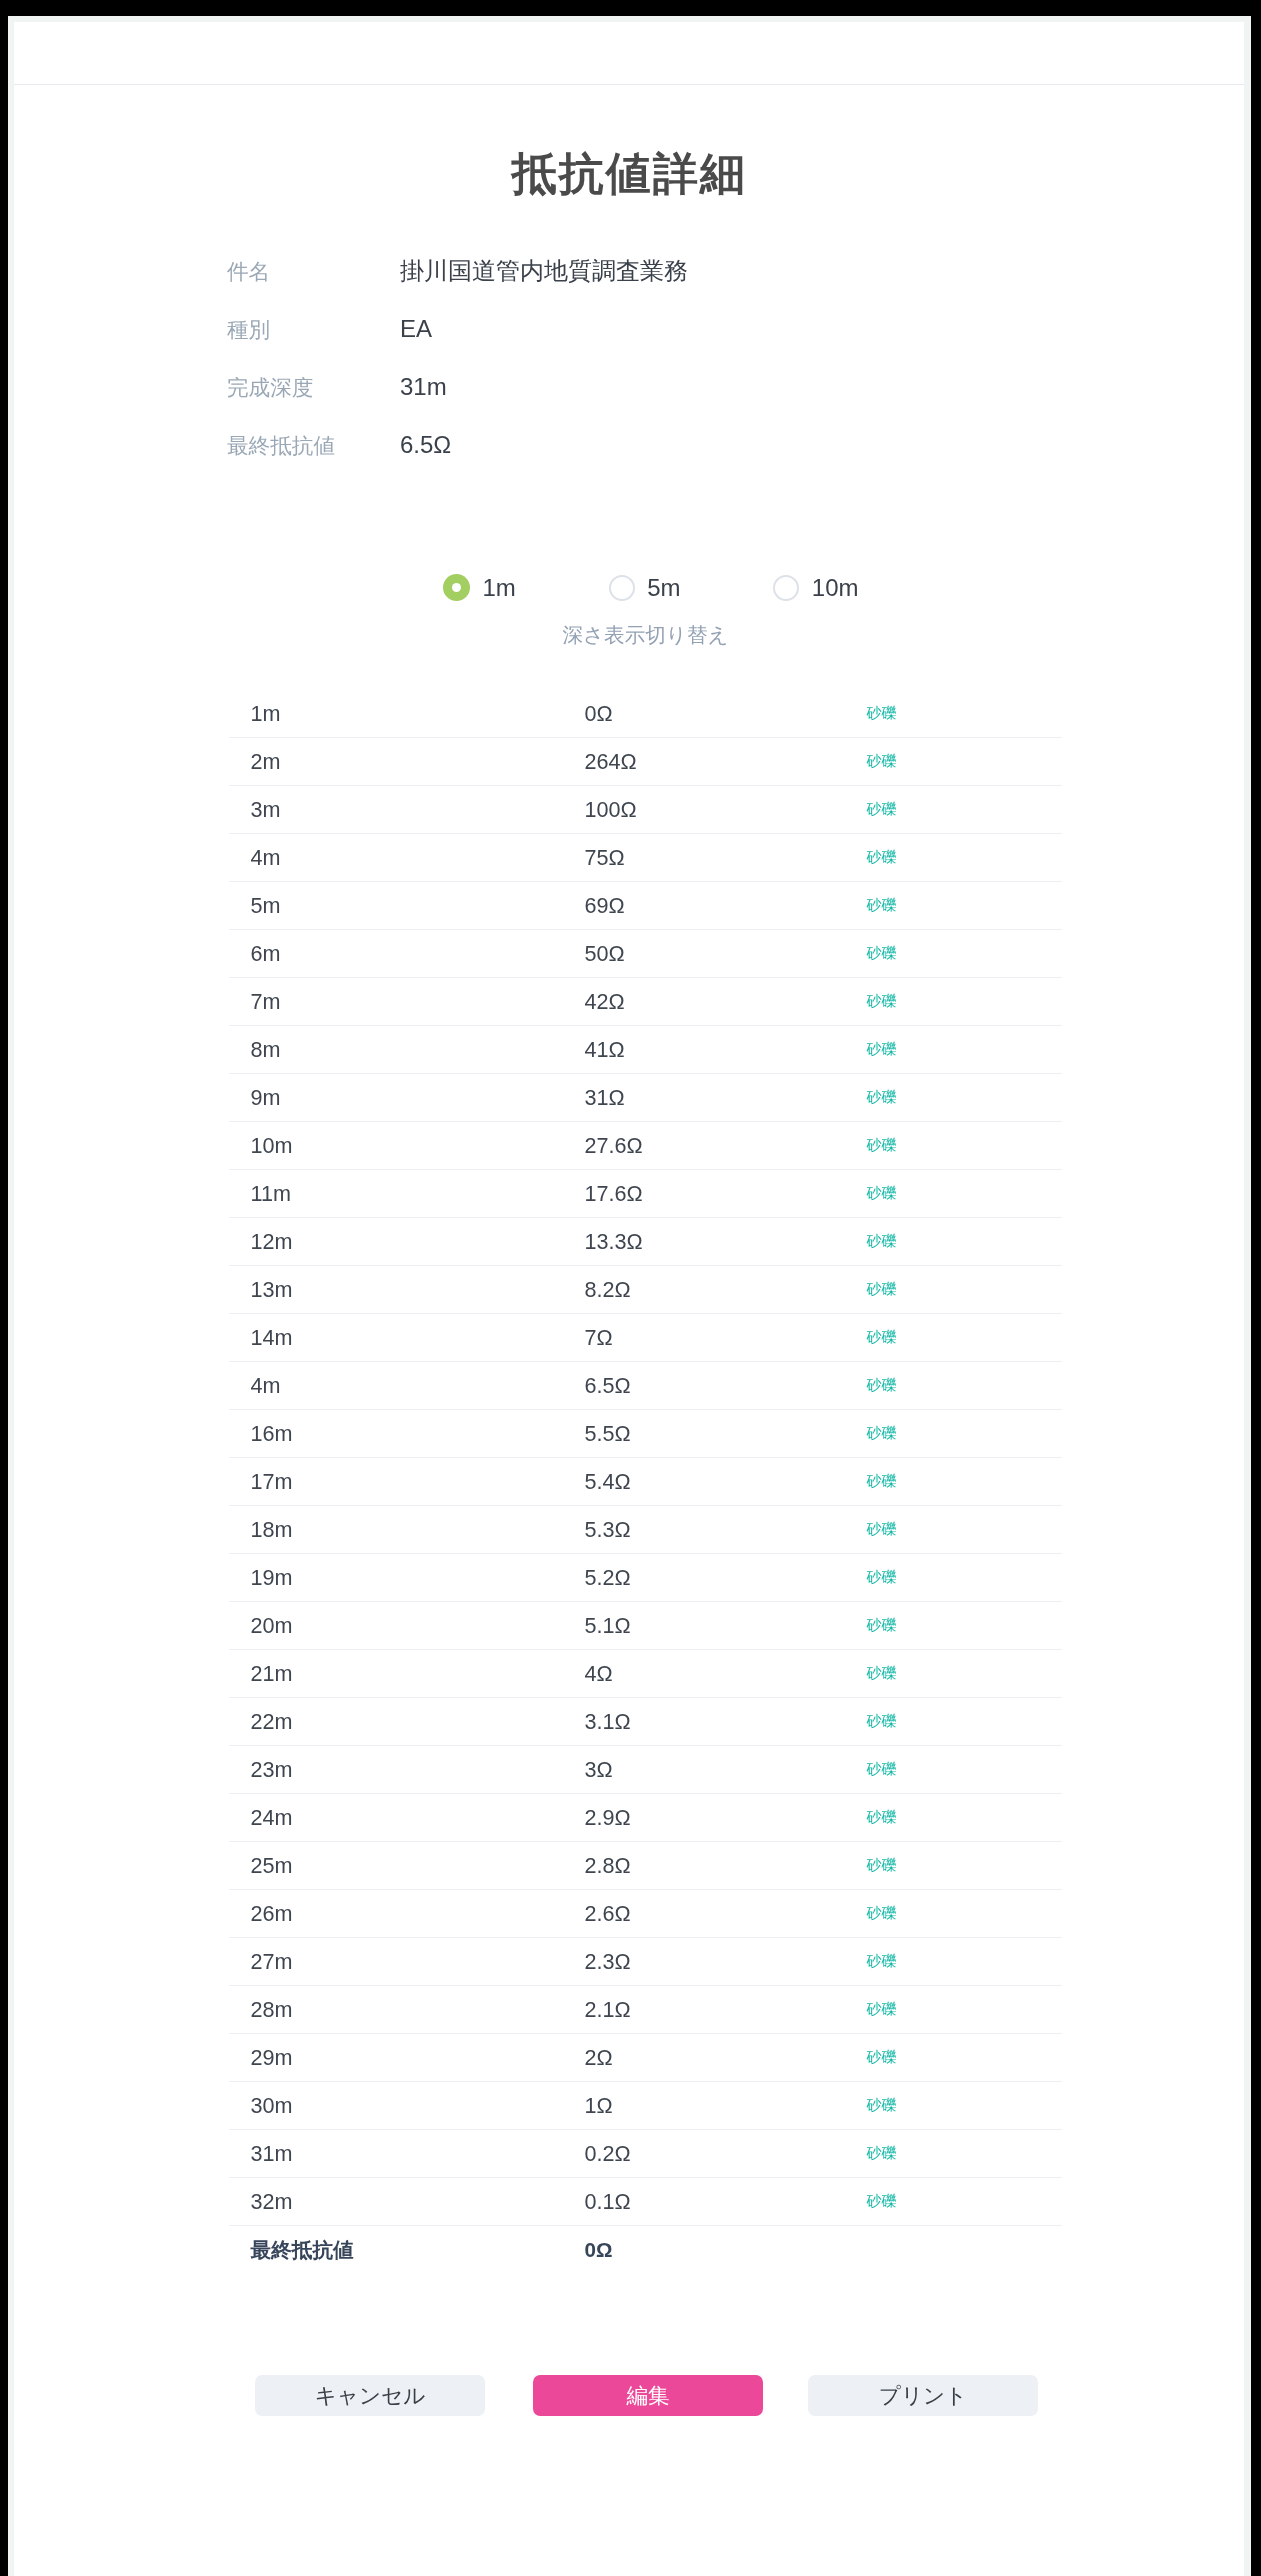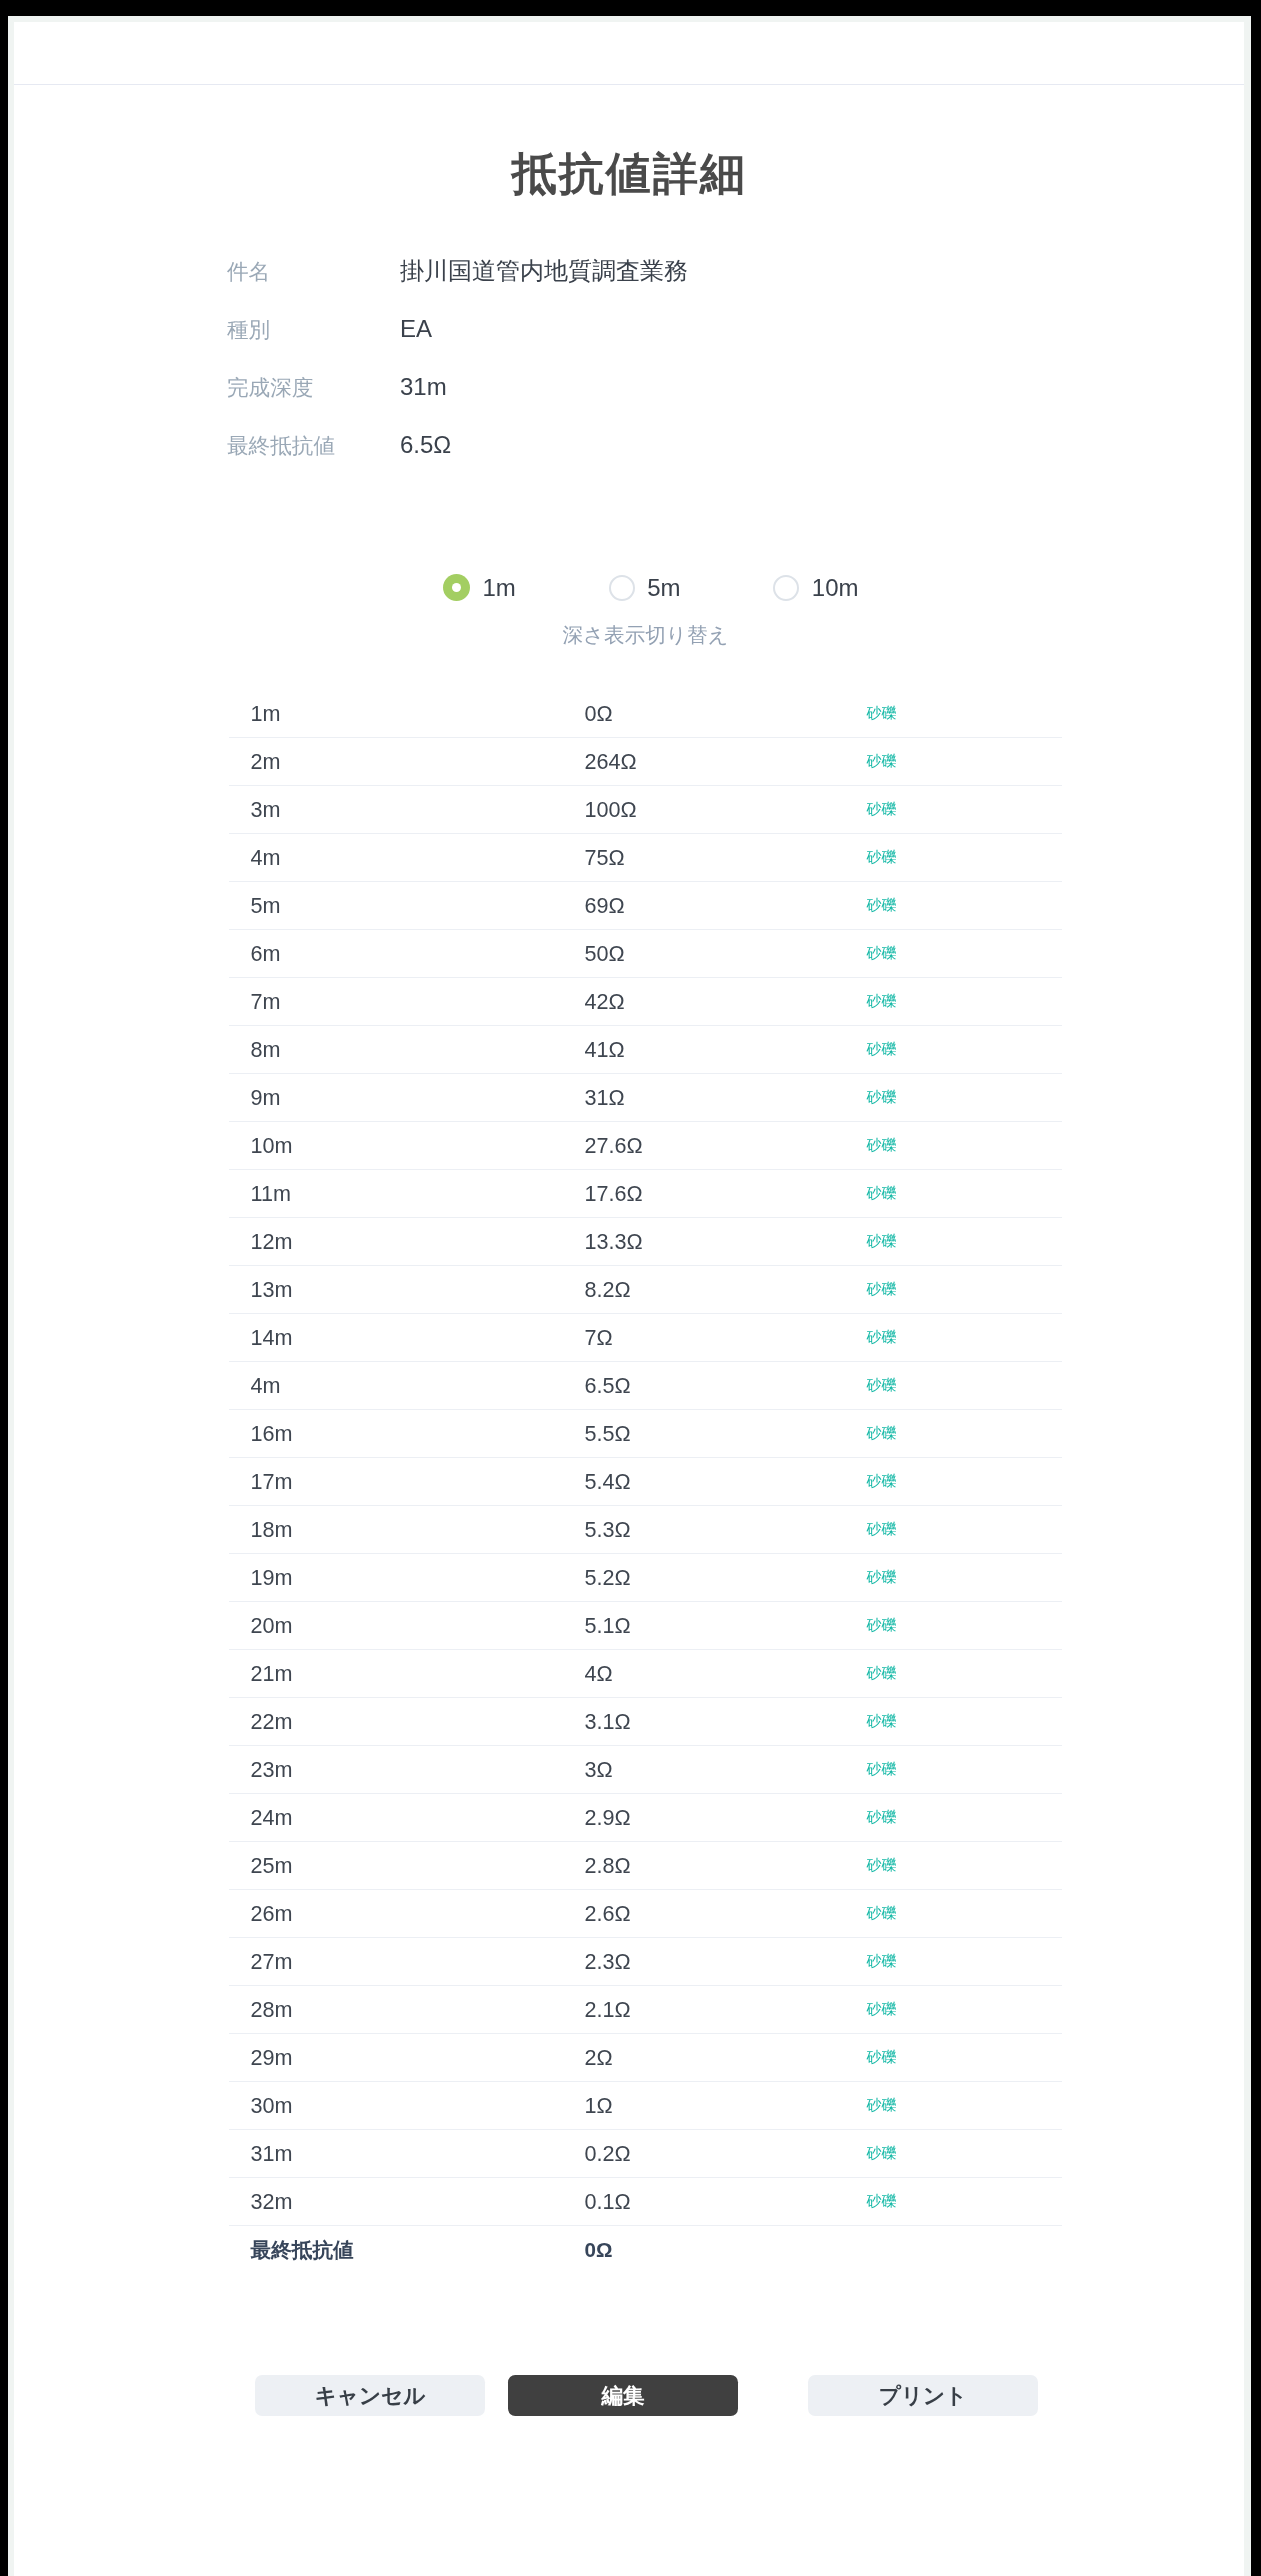--- a/index.html
+++ b/index.html
@@ -74,25 +74,25 @@
   .t-row .c1, .t-row .c2 { font-size:21.6px; color:#3f4650; }
   .t-row .c3 { font-size:15px; color:#14b8a6; }
   .t-footer {
     height:48px; display:flex; align-items:center; padding-left:21.6px;
   }
   .t-footer span { font-size:20.6px; font-weight:bold; color:#37455a; }
   
   .btn {
     position:absolute; top:2375px; width:230px; height:41px;
     border:none; border-radius:7.2px; background:#edf0f4;
-    font-family:inherit; font-size:21.6px; font-weight:bold; color:#383f47;
+    font-family:inherit; font-size:21.6px; font-weight:normal; color:#383f47;
     display:flex; align-items:center; justify-content:center; cursor:pointer;
   }
   .btn.cancel { left:255px; }
-  .btn.primary { left:508px; background:#404040; color:#ffffff; }
+  .btn.primary { left:533px; background:#ec4899; color:#ffffff; }
   .btn.print  { left:808px; }
 </style>
 </head>
 <body>
 
 <div class="window"></div>
 <div class="page"></div>
 <div class="header-band"></div>
 
 <h1 class="page-title">抵抗値詳細</h1>

